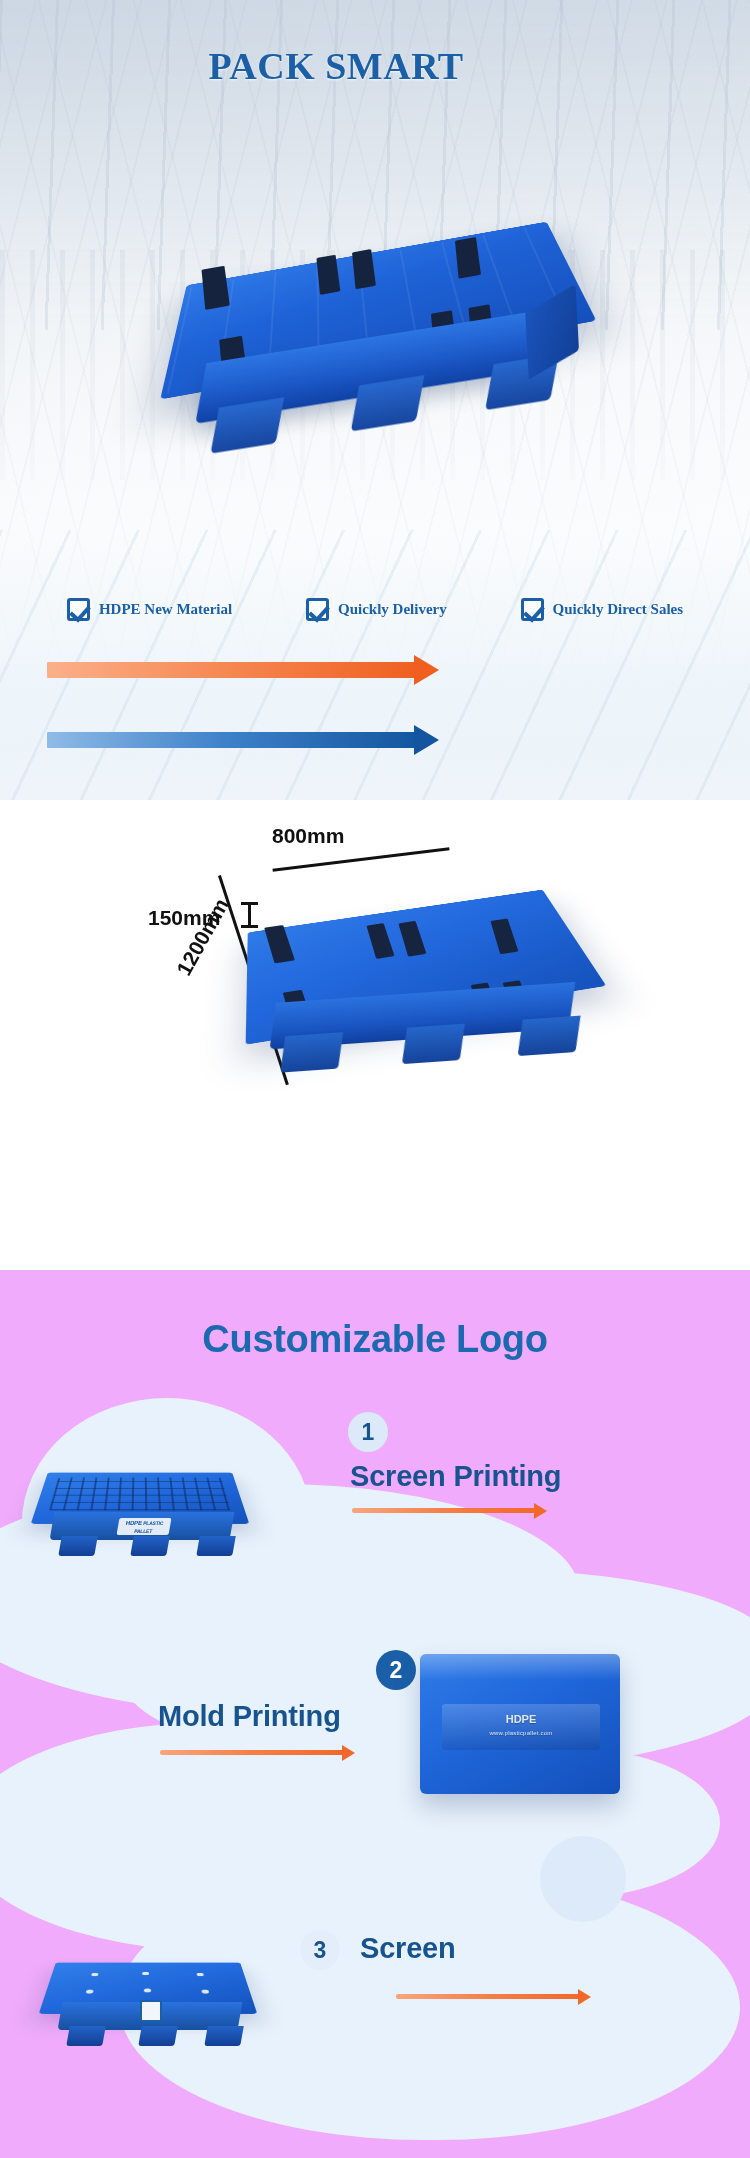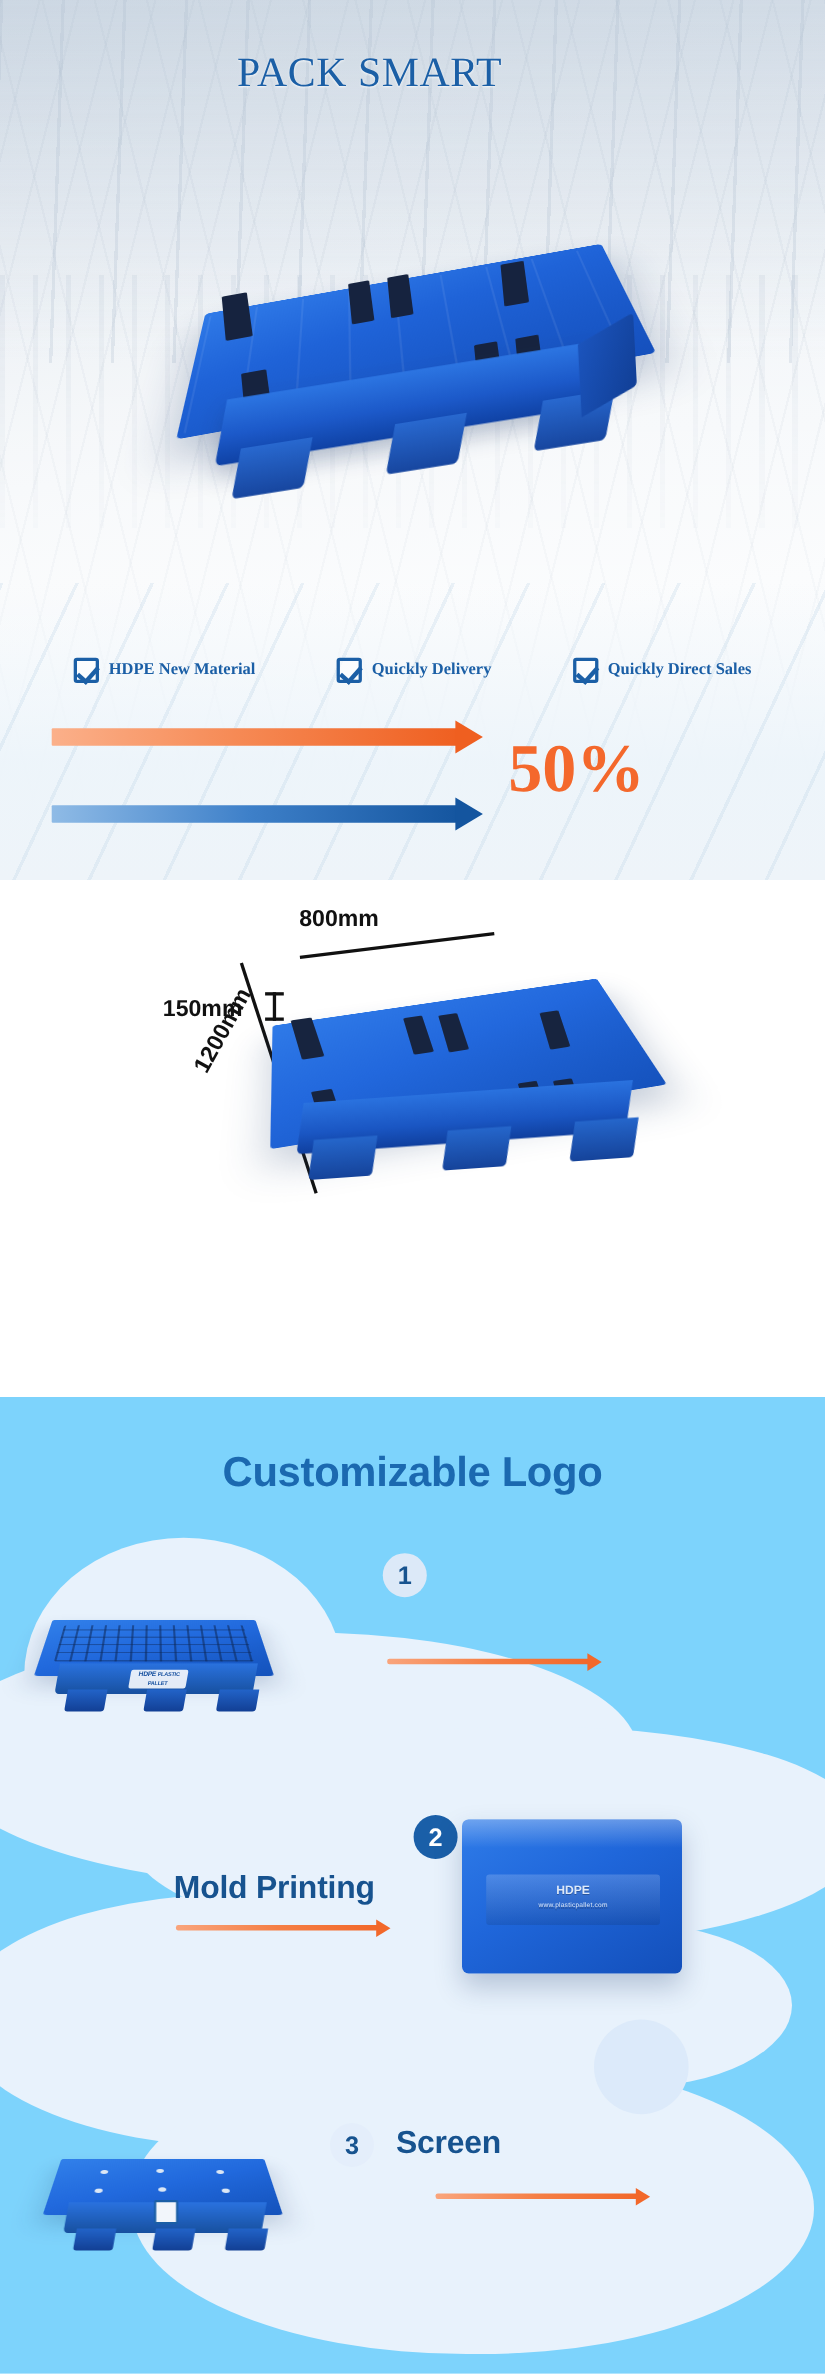--- a/index.html
+++ b/index.html
@@ -61,21 +61,21 @@
             mask-image: linear-gradient(180deg, rgba(0,0,0,1) 0%, rgba(0,0,0,0.25) 100%);
   }
 
   .hero-title {
     position: absolute;
     left: 0; top: 42px;
     width: 750px;
     text-align: center;
     color: #1b5fa6;
     font-family: "Liberation Serif", serif;
-    font-weight: normal;
+    font-weight: bold;
     font-size: 38px;
     letter-spacing: .5px;
     line-height: 1.28;
     text-shadow: 0 1px 2px rgba(255,255,255,.85);
   }
   .hero-title .line1 { display: block; margin-left: -78px; }
   .hero-title .line2 { display: block; margin-left: 22px; }
 
   
   .pallet-hero {
@@ -240,21 +240,21 @@
   .line-800 { left: 272px; top: 40px; width: 178px; height: 3px; transform: rotate(-7deg); }
   .line-1200 { left: 218px; top: 58px; width: 3px; height: 220px; transform: rotate(-18deg); transform-origin: top left; }
   .tick-150 { left: 248px; top: 84px; width: 3px; height: 26px; }
   .tick-150a { left: 241px; top: 84px; width: 17px; height: 3px; }
   .tick-150b { left: 241px; top: 107px; width: 17px; height: 3px; }
 
   
   .logo-sec {
     position: absolute; left: 0; top: 1270px;
     width: 750px; height: 888px;
-    background: #7dd3fc;
+    background: #f0abfc;
     overflow: hidden;
   }
   .logo-sec .section-title { padding-top: 48px; }
 
   .blob { position: absolute; border-radius: 50%; background: #e8f2fc; }
   .blob-a { left: 22px; top: 128px; width: 290px; height: 250px; }
   .blob-b { left: -60px; top: 214px; width: 640px; height: 230px; border-radius: 50% 50% 45% 55%; }
   .blob-c { left: 120px; top: 300px; width: 660px; height: 200px; border-radius: 55% 45% 50% 50%; }
   .blob-d { left: -40px; top: 452px; width: 520px; height: 230px; border-radius: 50% 50% 48% 52%; }
   .blob-e { left: 420px; top: 478px; width: 300px; height: 150px; }
@@ -407,21 +407,20 @@
 
   <div class="arrow-block">
     <div class="arrow arrow-orange">
       <span class="shaft"></span>
         <span class="head"></span>
     </div>
     <div class="arrow arrow-blue">
       <span class="shaft"></span>
         <span class="head"></span>
     </div>
-    <div class="pct">50%</div>
   </div>
 </section>
 
 <section class="sizes">
 
   <div class="size-diagram">
     <div class="dim-label dim-800">800mm</div>
     <div class="dim-label dim-150">150mm</div>
     <div class="dim-label dim-1200">1200mm</div>
 
@@ -466,20 +465,21 @@
       <div class="mp-front"></div>
       <div class="mp-foot" style="left:20px;"></div>
       <div class="mp-foot" style="left:92px;"></div>
       <div class="mp-foot" style="left:158px;"></div>
       <div class="mp-logo">
         <span>HDPE</span>
         <small>PLASTIC PALLET</small>
       </div>
     </div>
     <div class="badge badge-light" style="left:348px; top:22px;">1</div>
+    <div class="step-label" style="left:350px; top:70px;">Screen Printing</div>
     <div class="thin-arrow" style="left:352px; top:118px; width:184px;">
       <span class="s"></span>
         <span class="h"></span>
     </div>
   </div>
 
   <div class="logo-row row-2">
     <div class="badge badge-solid" style="left:376px; top:12px;">2</div>
     <div class="step-label" style="left:158px; top:62px;">Mold Printing</div>
     <div class="thin-arrow" style="left:160px; top:112px; width:184px;">

